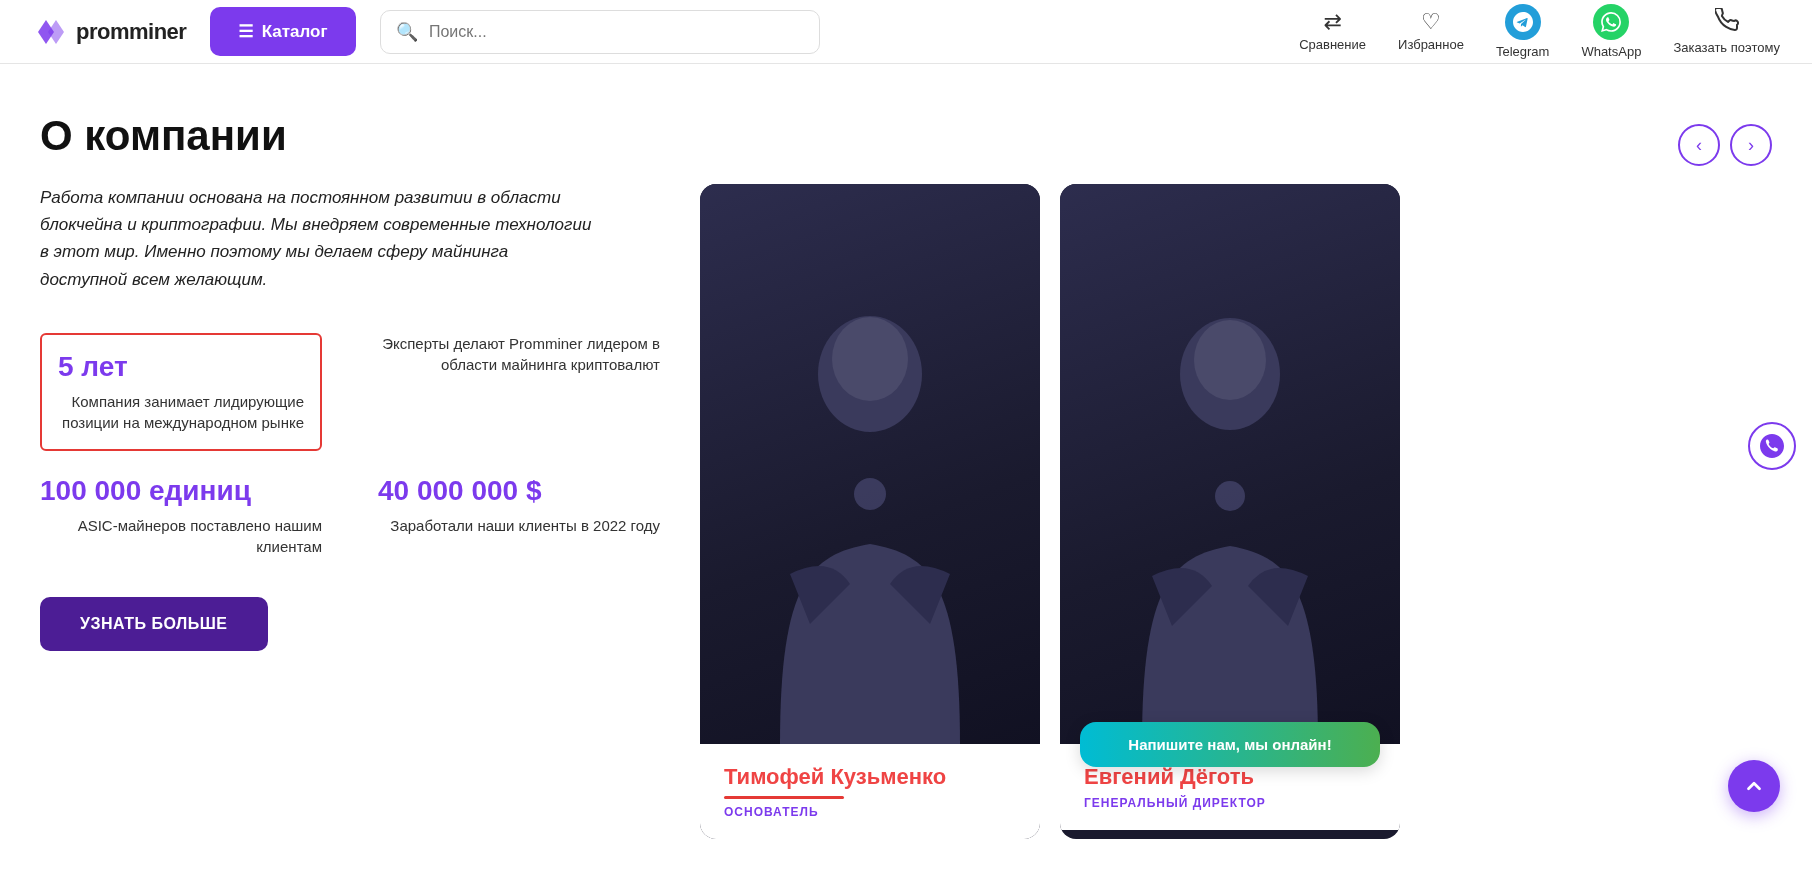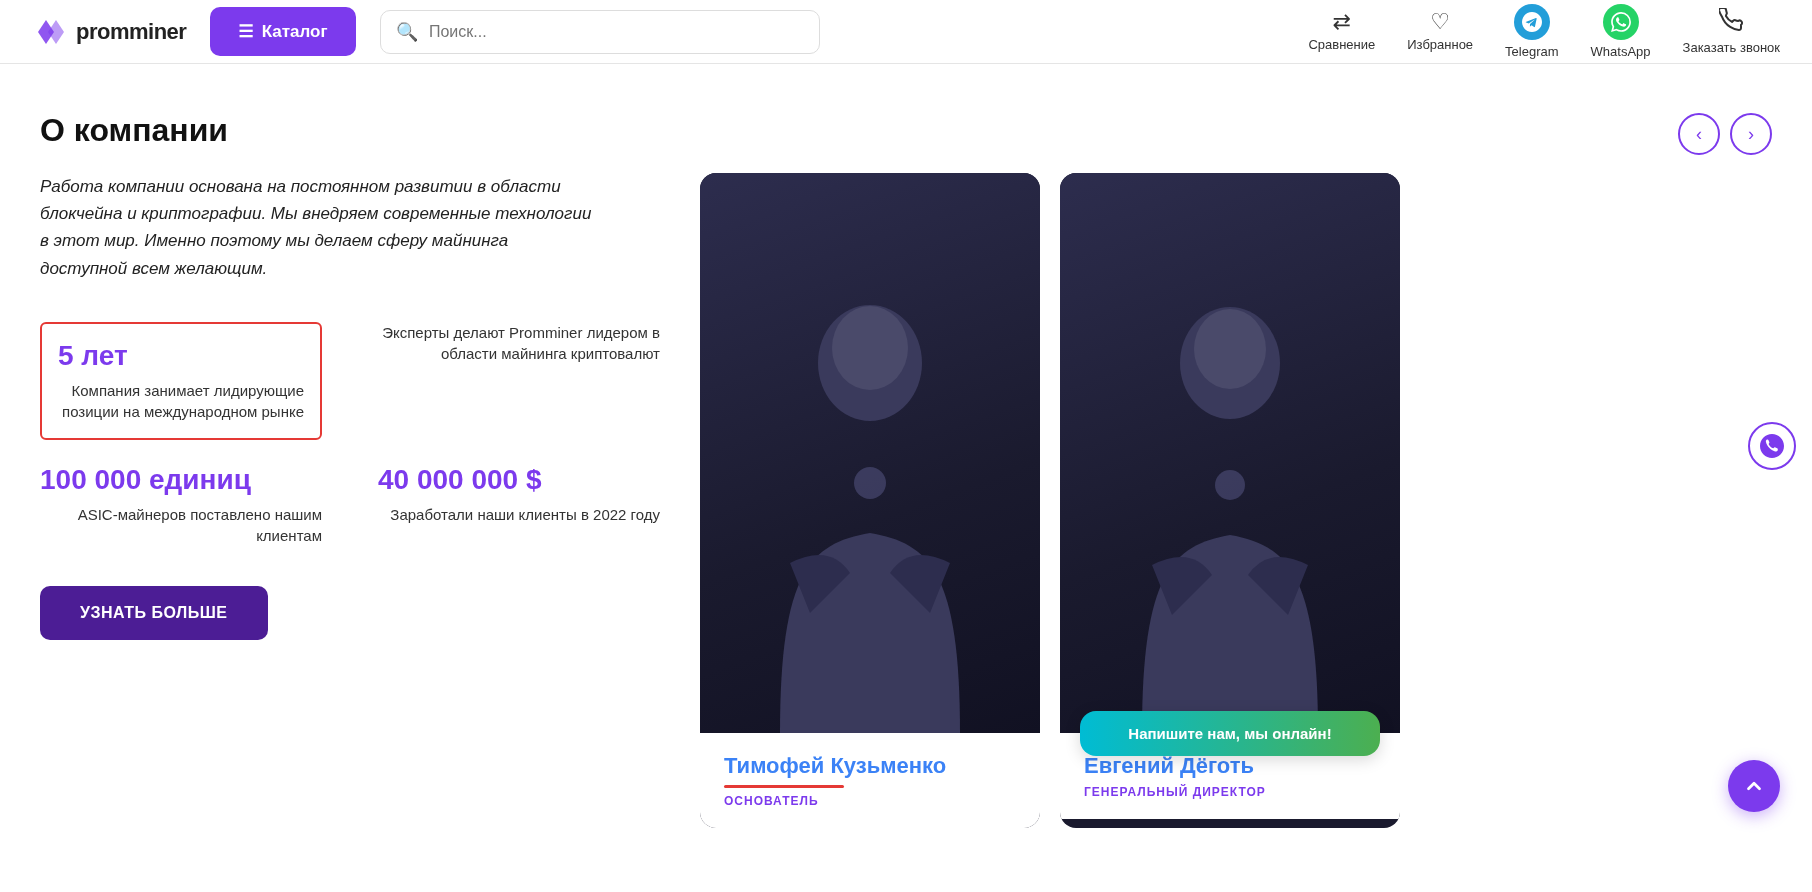--- a/index.html
+++ b/index.html
@@ -92,21 +92,21 @@
 
     
     .main {
       padding: 48px 40px 0 40px;
       max-width: 1812px;
       position: relative;
       overflow: hidden;
     }
 
     .page-title {
-      font-size: 32px;
+      font-size: 42px;
       font-weight: 800;
       color: #111;
       margin-bottom: 24px;
     }
 
     .content-grid {
       display: flex;
       gap: 40px;
       align-items: flex-start;
     }
@@ -226,21 +226,21 @@
     }
 
     .person-card-info {
       background: #fff;
       padding: 20px 24px 20px;
     }
 
     .person-name {
       font-size: 22px;
       font-weight: 700;
-      color: #3b82f6;
+      color: #ef4444;
       margin-bottom: 6px;
     }
 
     .person-name-underline {
       height: 3px;
       background: #e53935;
       width: 120px;
       margin-bottom: 6px;
       border-radius: 2px;
     }
@@ -379,21 +379,21 @@
         </svg>
       </div>
       <span class="nav-action-label">WhatsApp</span>
     </a>
     <a class="nav-action call" href="#">
       <span class="nav-action-icon">
         <svg width="24" height="24" viewBox="0 0 24 24" fill="none" stroke="#333" stroke-width="2" stroke-linecap="round" stroke-linejoin="round">
           <path d="M22 16.92v3a2 2 0 01-2.18 2 19.79 19.79 0 01-8.63-3.07A19.5 19.5 0 013.07 8.8 19.79 19.79 0 01.01 2.2 2 2 0 012 0h3a2 2 0 012 1.72c.127.96.361 1.903.7 2.81a2 2 0 01-.45 2.11L6.91 7.91a16 16 0 006.08 6.08l1.28-1.28a2 2 0 012.11-.45c.907.339 1.85.573 2.81.7A2 2 0 0122 16.92z"></path>
         </svg>
       </span>
-      <span class="nav-action-label">Заказать звонок</span>
+      <span class="nav-action-label">Заказать поэтому</span>
     </a>
   </nav>
 </header>
 
 <main class="main">
   <h1 class="page-title">О компании</h1>
 
   <div class="content-grid">
 
     <div class="left-section">

